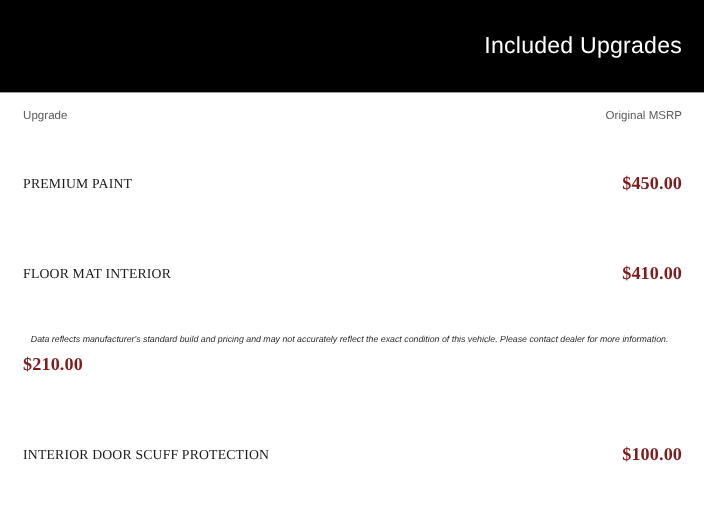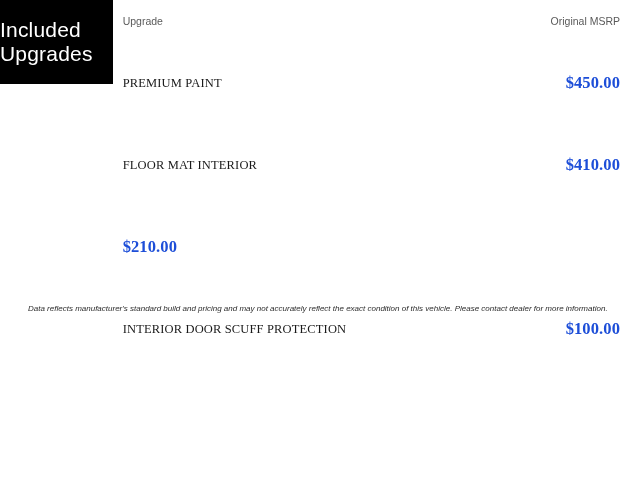--- a/index.html
+++ b/index.html
@@ -12,21 +12,21 @@
     background: #ffffff;
     font-family: "Liberation Sans", sans-serif;
     color: #111111;
     overflow: hidden;
   }
   .page {
     width: 640px;
     height: 340px;
     position: relative;
     display: flex;
-    flex-direction: row;
+    flex-direction: column;
   }
   .header {
     background: #000000;
     height: 84px;
     flex: 0 0 84px;
     display: flex;
     align-items: center;
     justify-content: flex-end;
     box-sizing: border-box;
     padding-right: 20px;
@@ -35,20 +35,21 @@
     color: #ffffff;
     font-size: 21px;
     font-weight: 400;
     letter-spacing: 0.2px;
   }
   .table {
     flex: 1 1 auto;
     display: flex;
     flex-direction: column;
     box-sizing: border-box;
+    padding-left: 11px;
   }
   .col-head {
     height: 42px;
     flex: 0 0 42px;
     display: flex;
     align-items: center;
     justify-content: space-between;
     box-sizing: border-box;
     padding: 0 20px 0 10px;
   }
@@ -72,21 +73,21 @@
   }
   .row-label {
     font-size: 12.5px;
     color: #1a1a1a;
     font-weight: 400;
     letter-spacing: 0.15px;
   }
   .row-price {
     font-size: 16.5px;
     font-weight: bold;
-    color: #1d4ed8;
+    color: #7f1d1d;
     letter-spacing: 0.1px;
   }
   .footnote {
     position: absolute;
     left: 28px;
     right: 10px;
     bottom: 26px;
     font-size: 8px;
     font-style: italic;
     color: #2b2b2b;

